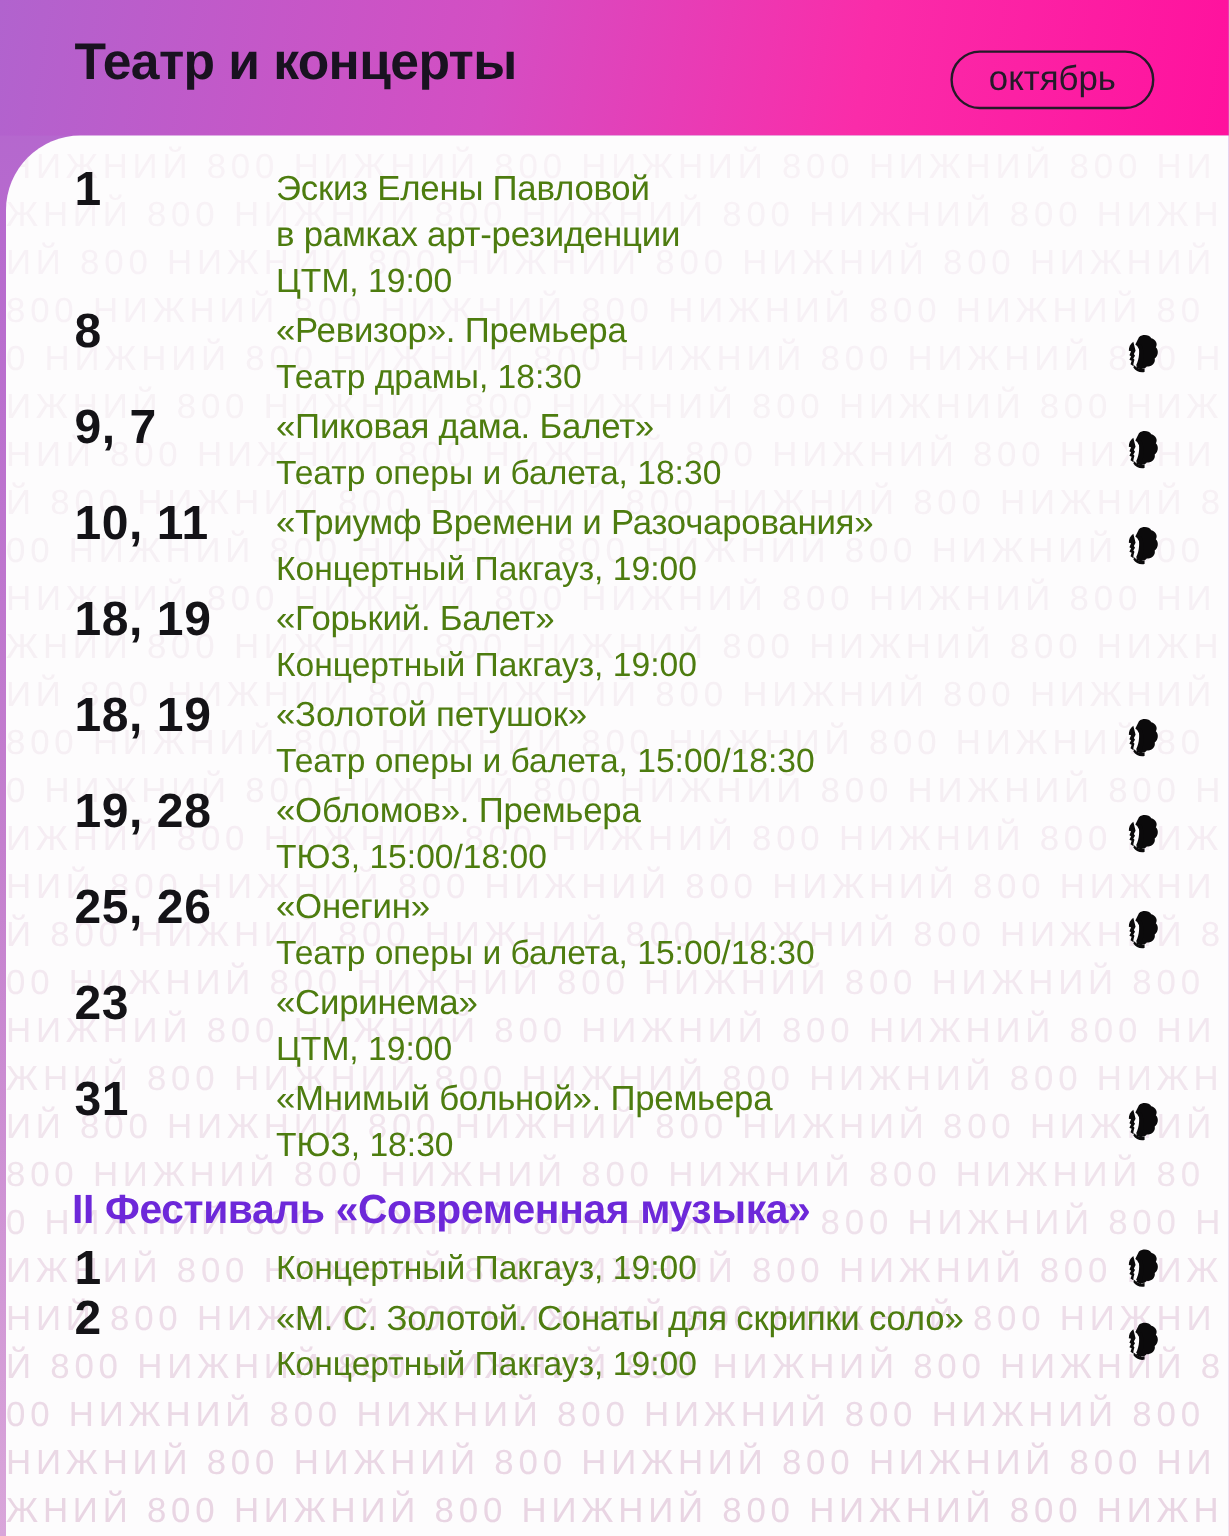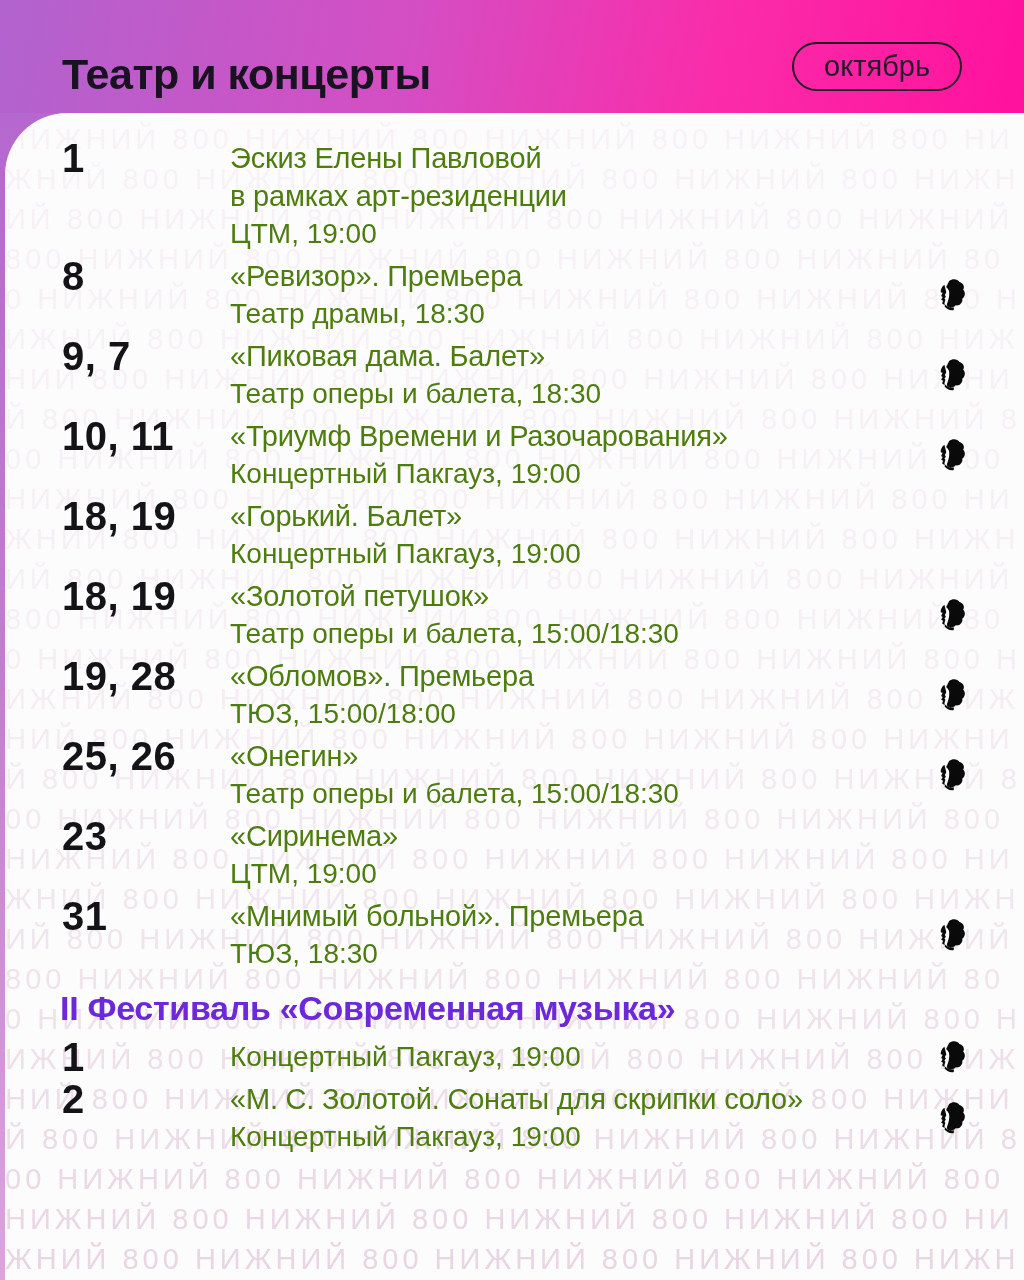--- a/index.html
+++ b/index.html
@@ -9,21 +9,21 @@
     background:linear-gradient(180deg,#b263ce 0%,#c47fce 55%,#d9a6da 100%);
   }
   .page { position:relative; width:1024px; height:1280px; }
 
   
   .header {
     position:absolute; top:0; left:0; width:1024px; height:113px;
     background:linear-gradient(100deg,#b163ce 0%,#d44ec3 40%,#fa2ca9 70%,#ff119d 100%);
   }
   .header-title {
-    position:absolute; left:62px; top:50px;
+    position:absolute; left:62px; top:28px;
     font-size:43px; font-weight:700; letter-spacing:-0.5px; color:#191220;
   }
   .month-badge {
     position:absolute; right:62px; top:42px;
     height:49px; padding:0 30px; border:2.5px solid #241a28; border-radius:26px;
     display:flex; align-items:center; background:transparent;
     font-size:29px; font-weight:400; color:#241a28; cursor:pointer;
   }
 
   

